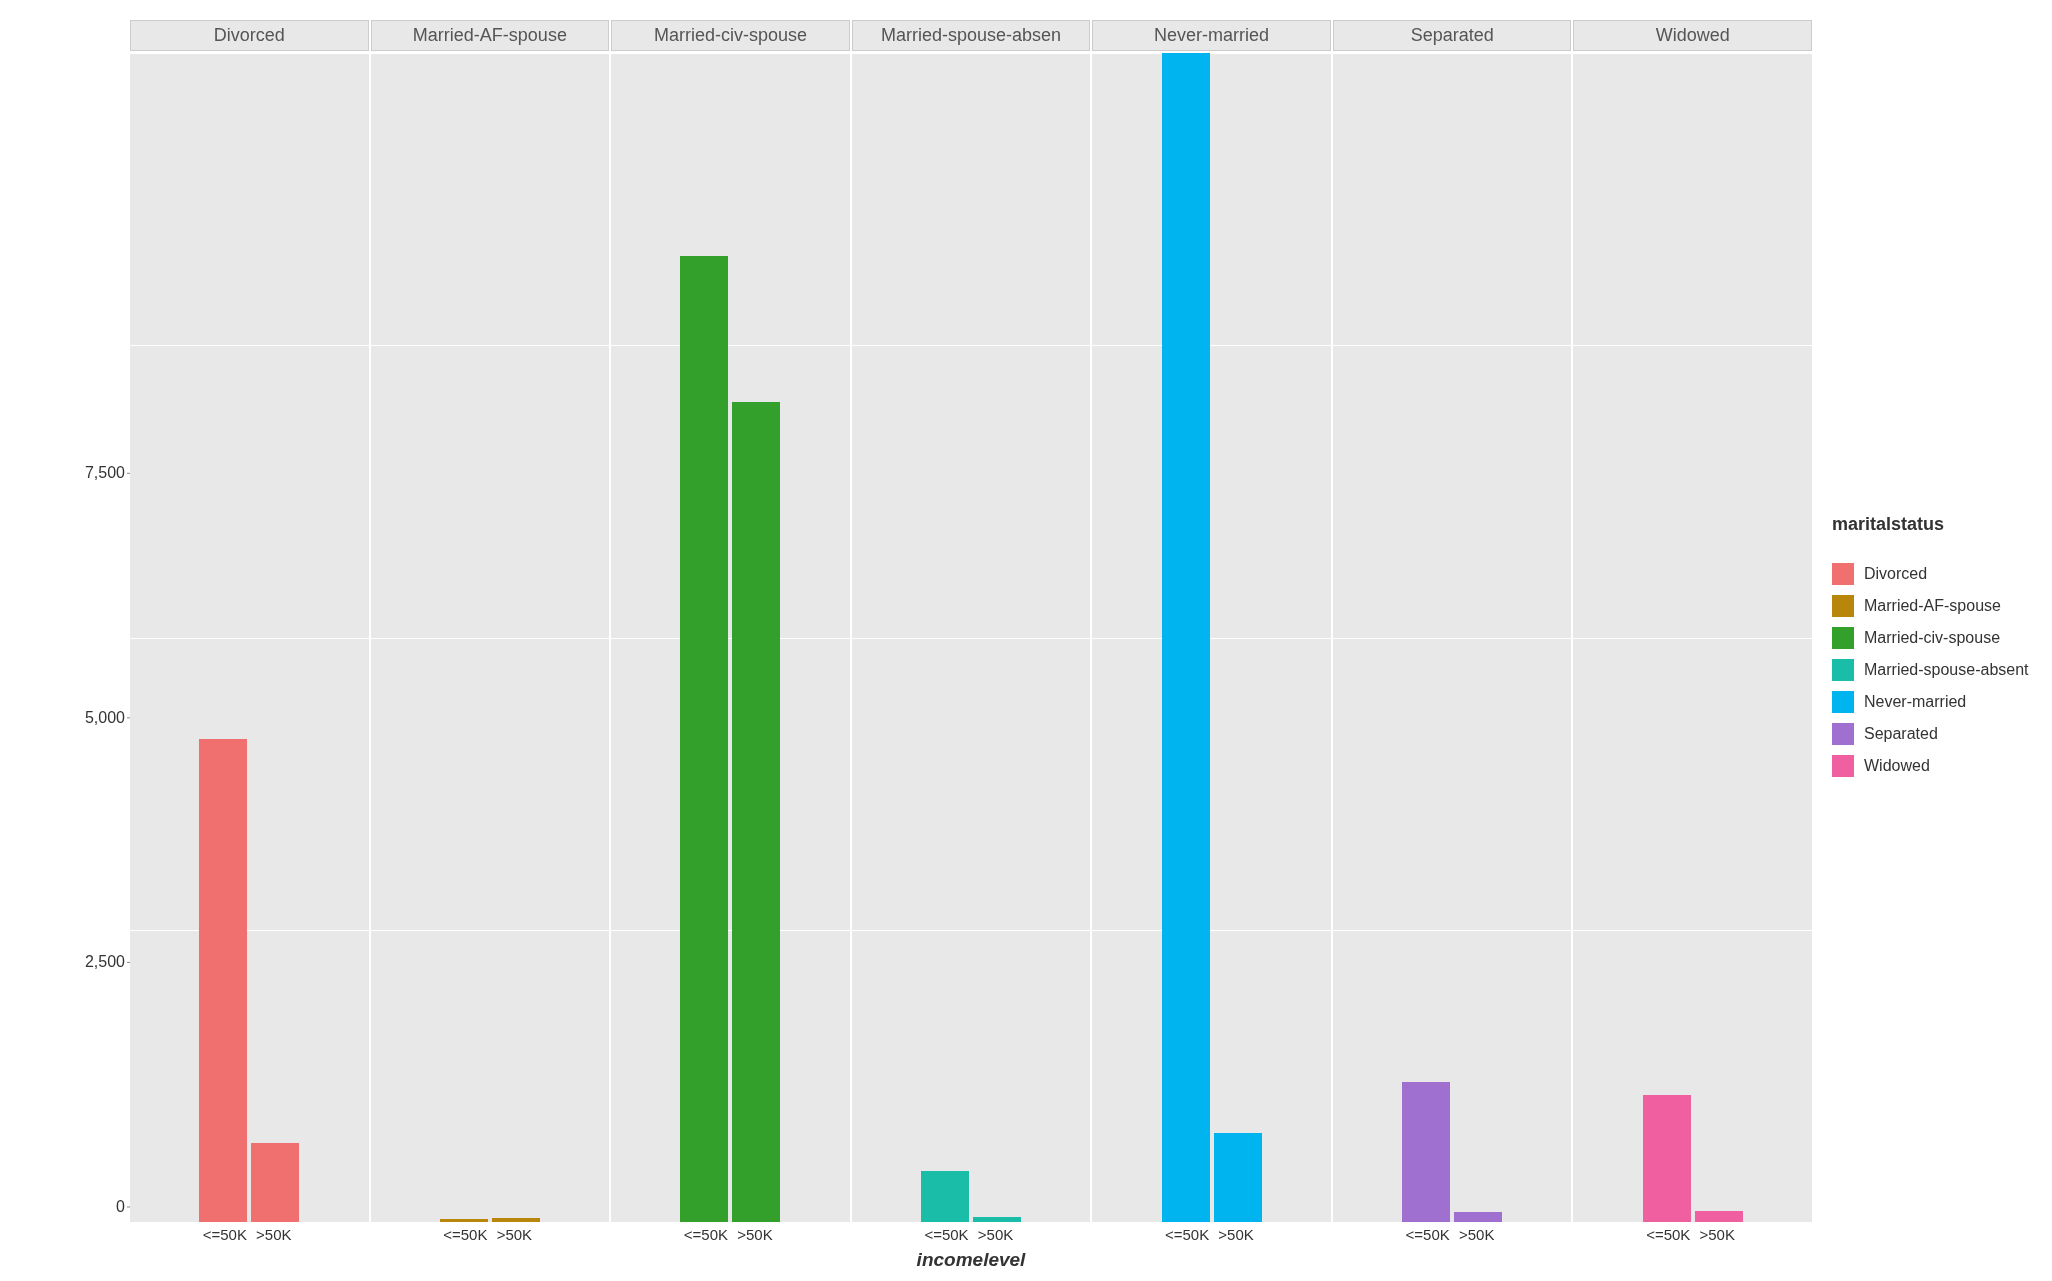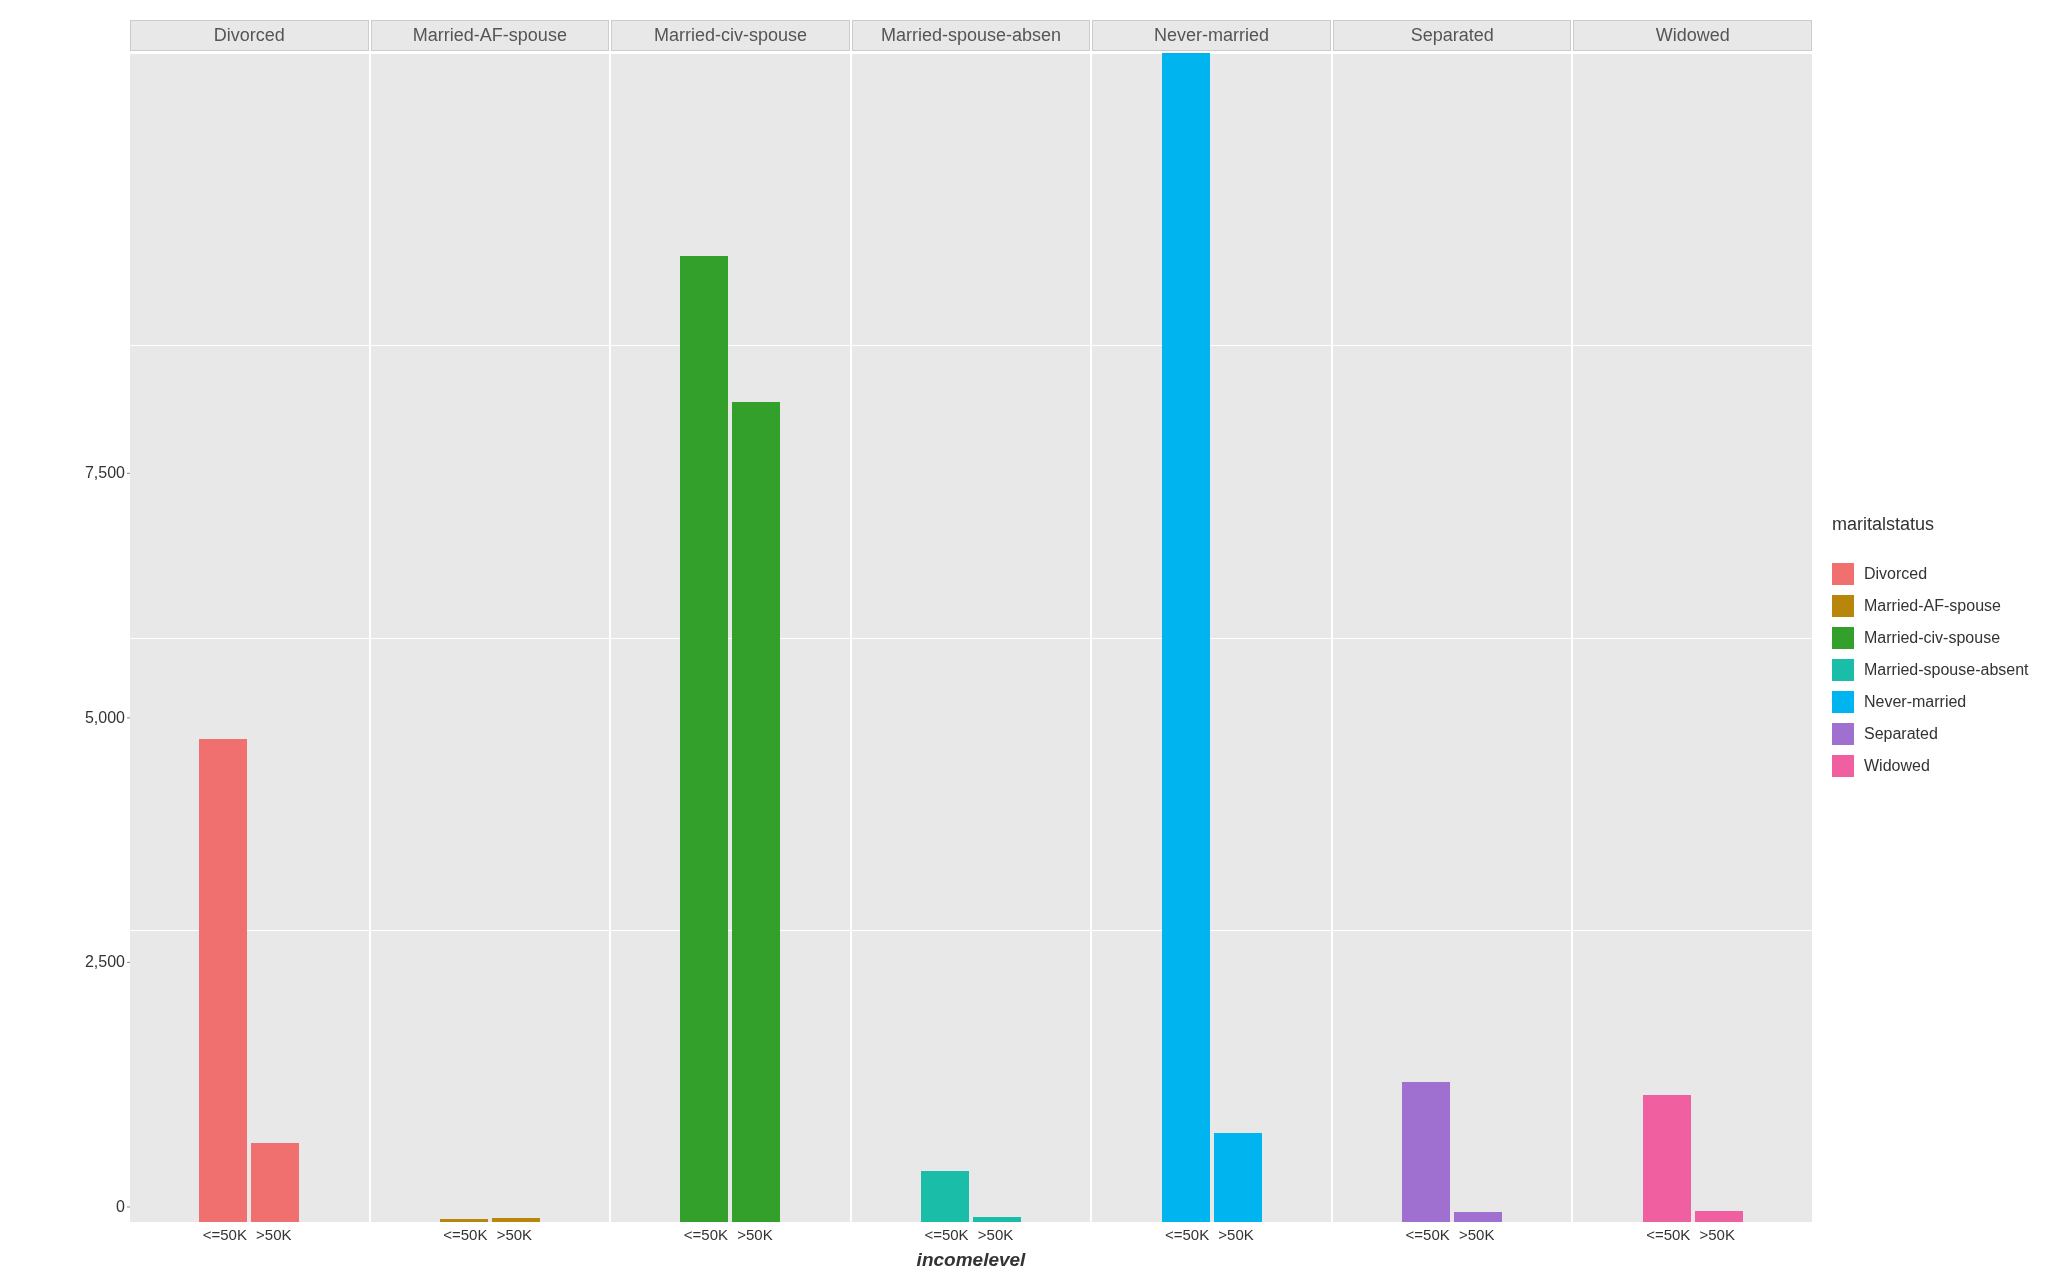--- a/index.html
+++ b/index.html
@@ -79,21 +79,21 @@
     }
     .legend {
       width: 230px;
       padding: 20px 10px 10px 20px;
       display: flex;
       flex-direction: column;
       justify-content: center;
     }
     .legend-title {
       font-size: 18px;
-      font-weight: normal;
+      font-weight: bold;
       color: #333;
       margin-bottom: 28px;
     }
     .legend-item {
       display: flex;
       align-items: center;
       gap: 10px;
       margin-bottom: 10px;
     }
     .legend-swatch {

